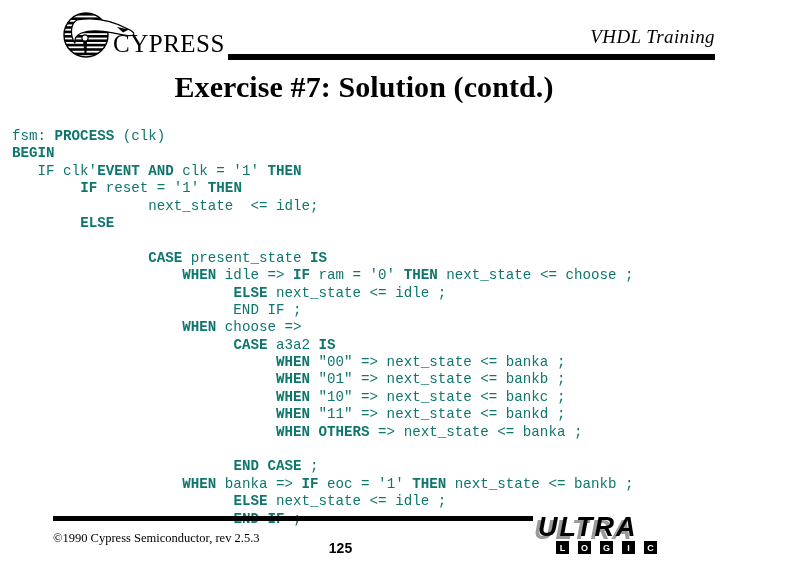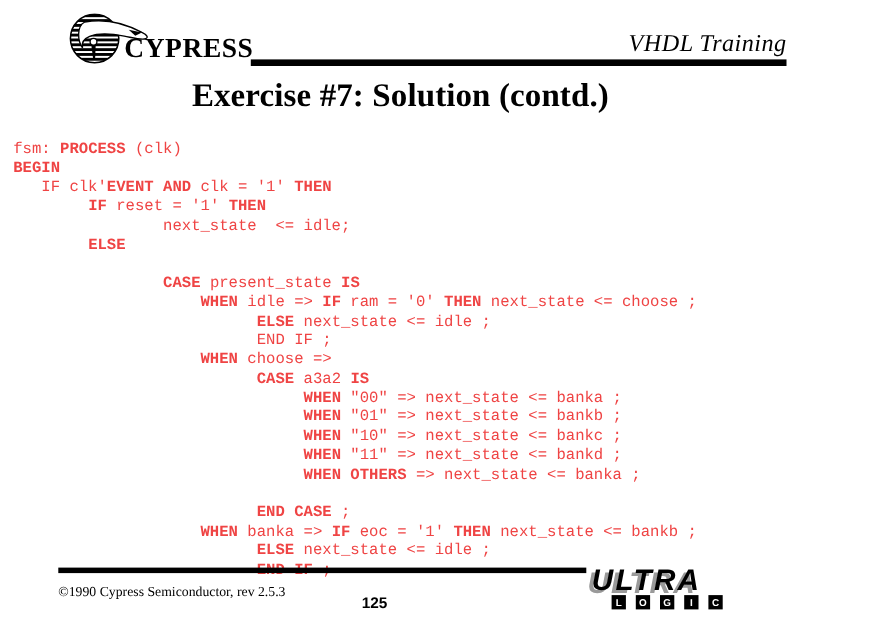--- a/index.html
+++ b/index.html
@@ -18,35 +18,35 @@
 
   
   #header {
     position: absolute;
     left: 0; top: 0;
     width: 792px; height: 66px;
   }
   #cypress-logo {
     position: absolute;
     left: 55px; top: 12px;
-    width: 175px; height: 48px; font-weight: bold;
+    width: 175px; height: 48px;
   }
   #cypress-logo svg { display: block; }
   #header-rule {
     position: absolute;
     left: 228px; top: 54px;
     width: 487px; height: 6px;
     background: #000000;
   }
   #course-title {
     position: absolute;
     right: 77px; top: 26px;
     font-family: "Liberation Serif", serif;
     font-style: italic;
-    font-size: 22px;
+    font-size: 19px;
     letter-spacing: 0.4px;
     white-space: nowrap;
   }
 
   
   #slide-title {
     position: absolute;
     left: 0; top: 70px;
     width: 728px;
     text-align: center;
@@ -59,21 +59,21 @@
 
   
   #code-block {
     position: absolute;
     left: 12px; top: 128px;
     width: 770px;
     font-family: "Liberation Mono", "DejaVu Sans Mono", monospace;
     font-size: 14.2px;
     line-height: 17.4px;
     white-space: pre;
-    color: #ef4444;
+    color: #0f766e;
   }
   #code-block .ln {
     white-space: pre;
     height: 17.4px;
   }
   #code-block b {
     font-weight: bold;
   }
 
   

